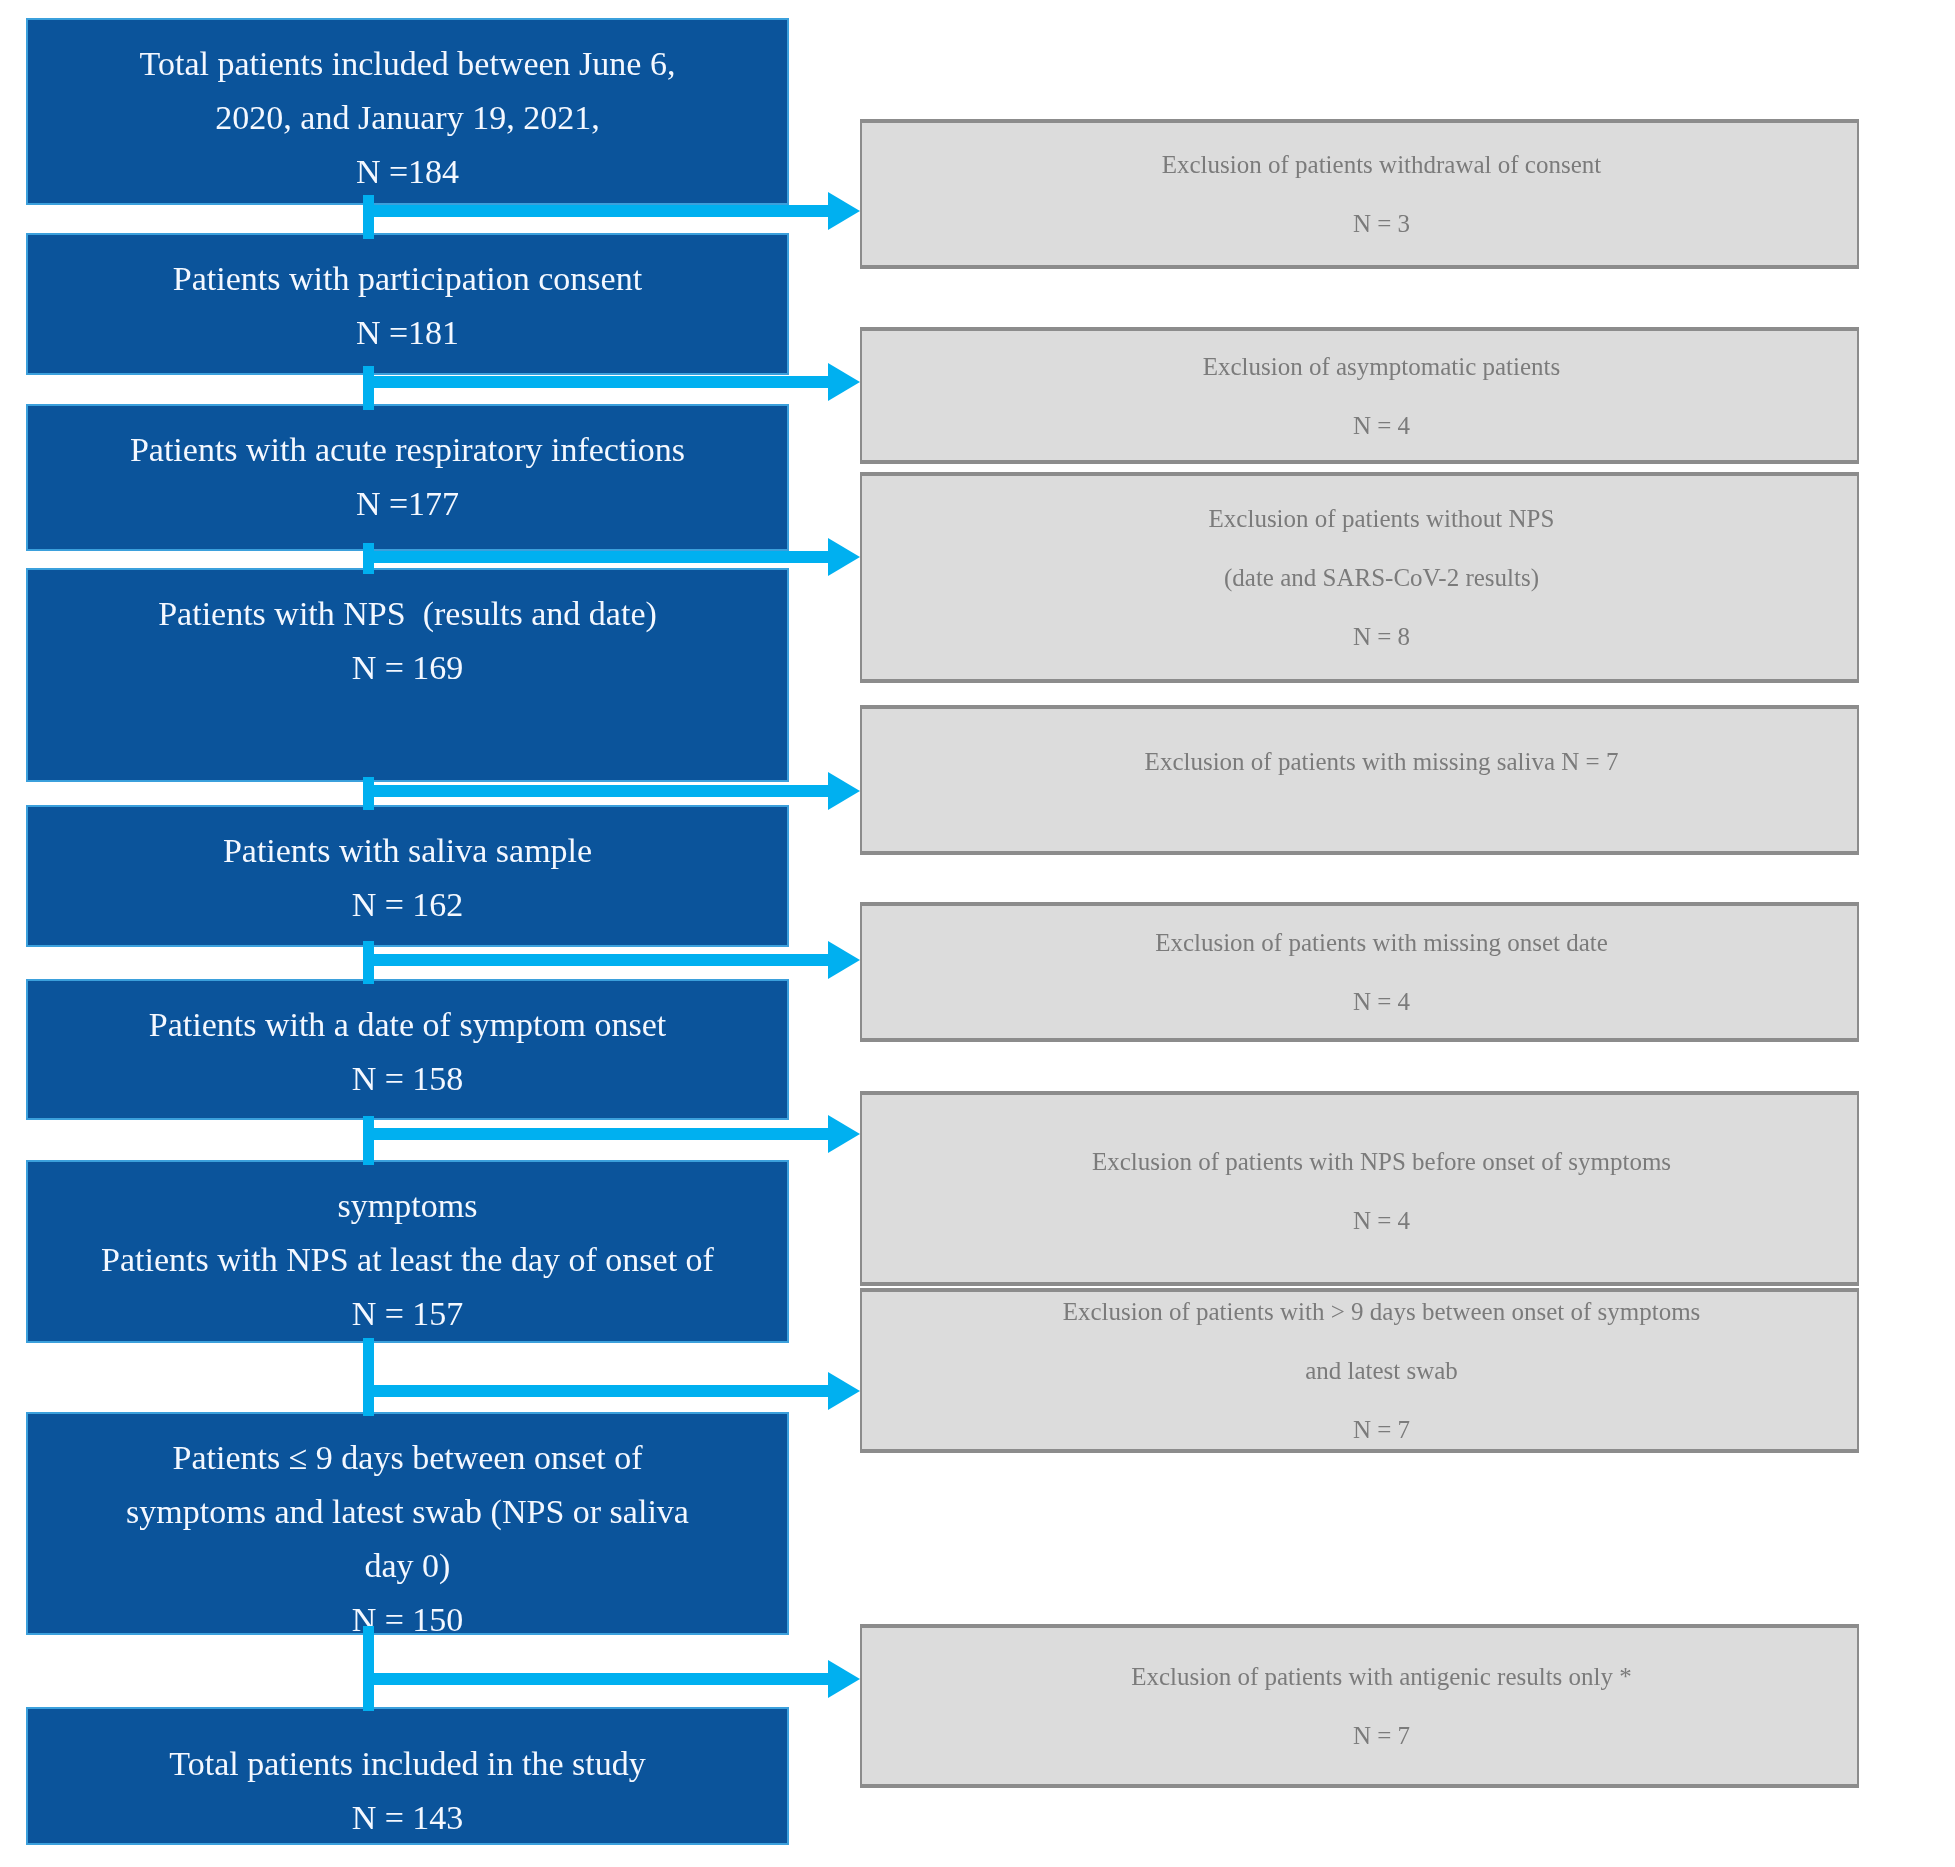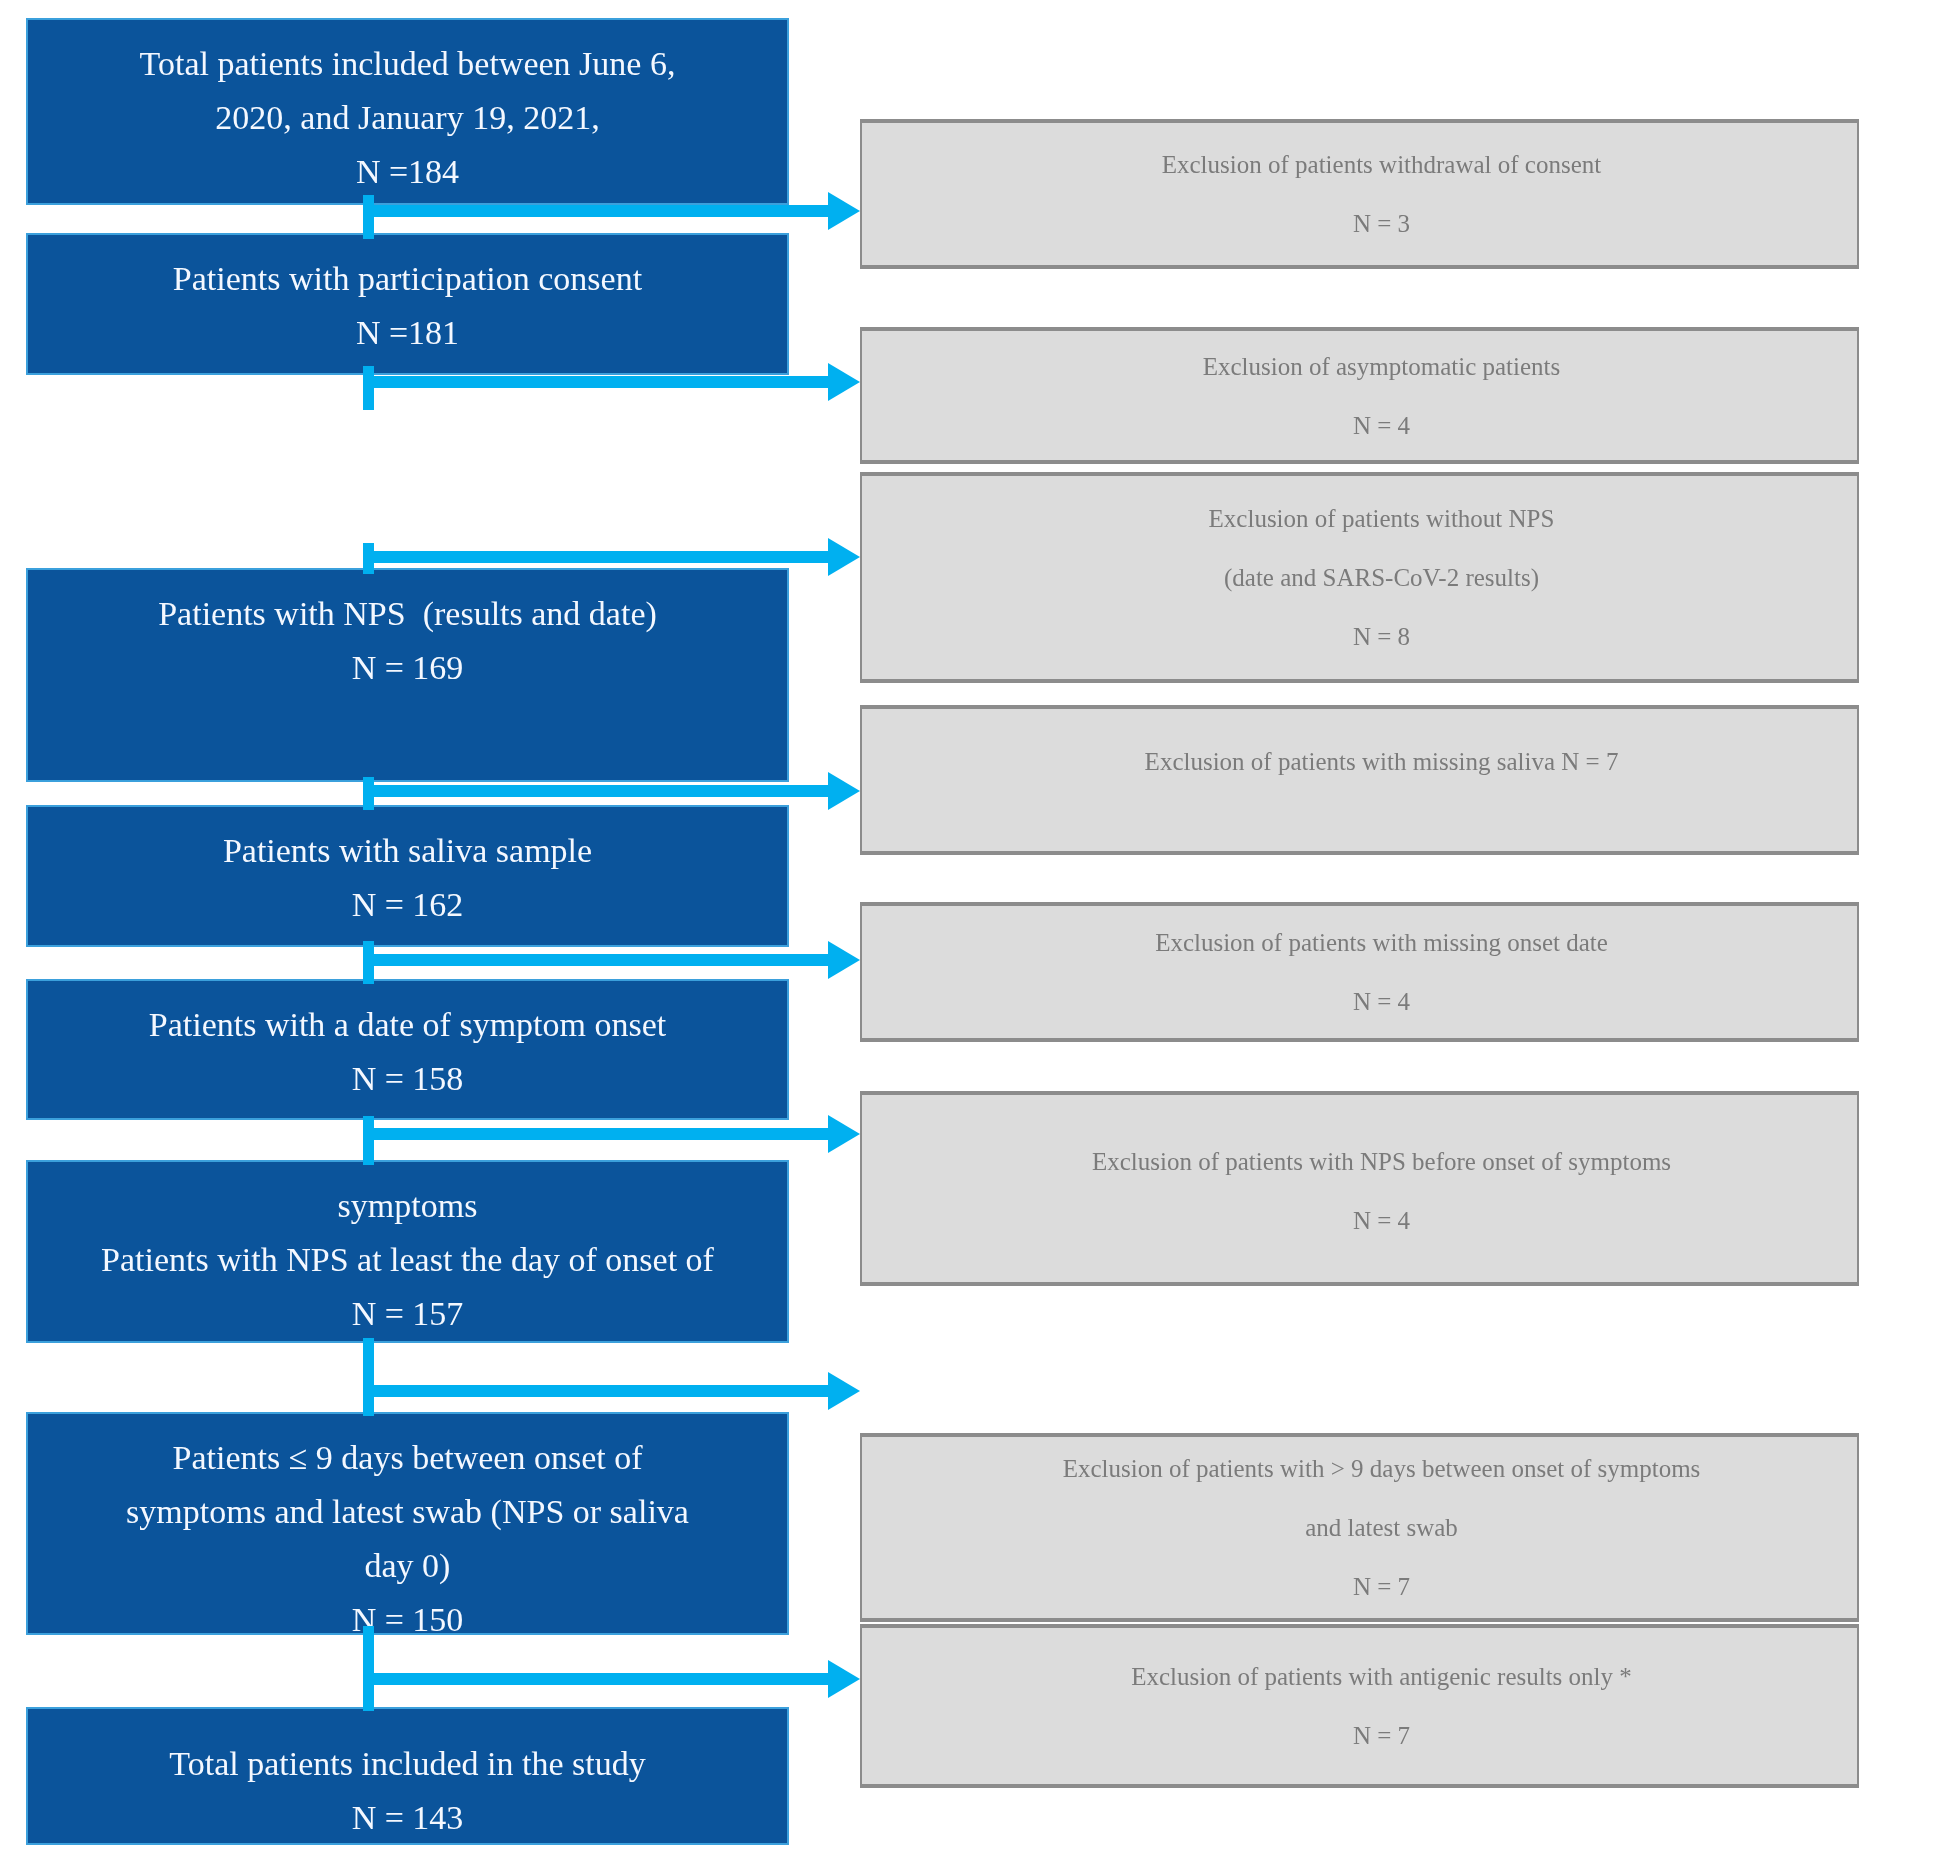--- a/index.html
+++ b/index.html
@@ -72,20 +72,24 @@
     <div class="line">Total patients included between June 6,</div>
     <div class="line">2020, and January 19, 2021,</div>
     <div class="line">N =184</div>
   </div>
 
   <div class="step" style="top:233px;height:142px">
     <div class="line">Patients with participation consent</div>
     <div class="line">N =181</div>
   </div>
 
+  <div class="step" style="top:404px;height:147px">
+    <div class="line">Patients with acute respiratory infections</div>
+    <div class="line">N =177</div>
+  </div>
 
   <div class="step" style="top:568px;height:214px">
     <div class="line">Patients with NPS  (results and date)</div>
     <div class="line">N = 169</div>
   </div>
 
   <div class="step" style="top:805px;height:142px">
     <div class="line">Patients with saliva sample</div>
     <div class="line">N = 162</div>
   </div>
@@ -168,21 +172,21 @@
   <div class="excl" style="top:902px;height:140px">
     <div class="line">Exclusion of patients with missing onset date</div>
     <div class="line">N = 4</div>
   </div>
 
   <div class="excl" style="top:1091px;height:195px;justify-content:flex-start;padding-top:37px">
     <div class="line">Exclusion of patients with NPS before onset of symptoms</div>
     <div class="line">N = 4</div>
   </div>
 
-  <div class="excl" style="top:1433px;height:189px">
+  <div class="excl" style="top:1288px;height:165px">
     <div class="line">Exclusion of patients with &gt; 9 days between onset of symptoms</div>
     <div class="line">and latest swab</div>
     <div class="line">N = 7</div>
   </div>
 
   <div class="excl" style="top:1624px;height:164px">
     <div class="line">Exclusion of patients with antigenic results only *</div>
     <div class="line">N = 7</div>
   </div>
 

